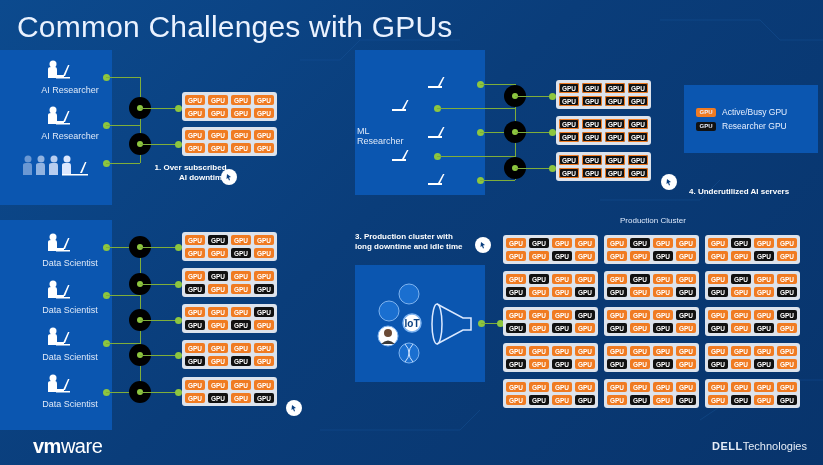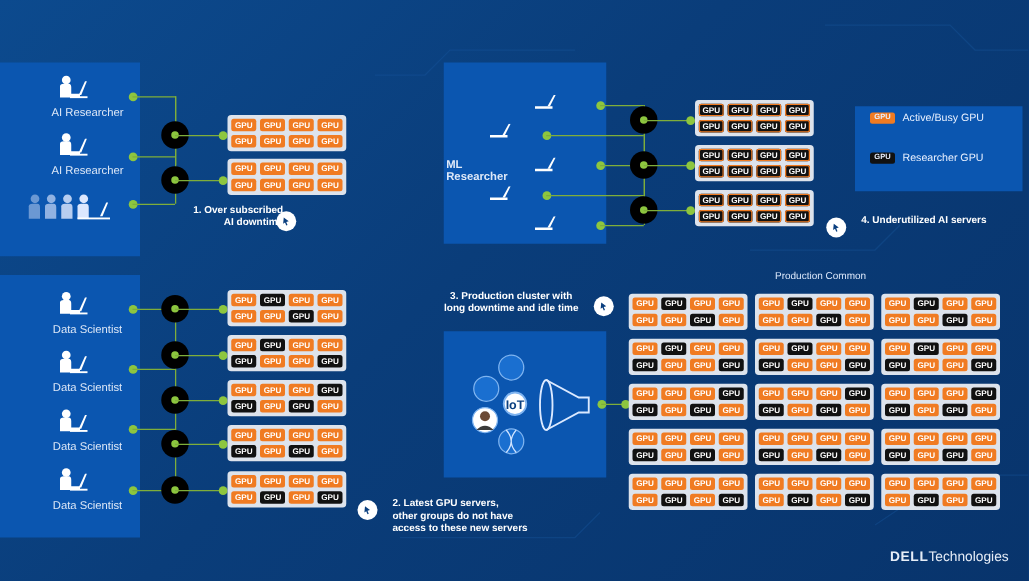--- a/index.html
+++ b/index.html
@@ -38,20 +38,21 @@
   <svg style="position:absolute;left:0;top:0" width="823" height="465">
     <g stroke="#1a5aa0" stroke-width="1" fill="none" opacity="0.35">
       <path d="M300 60 L340 60 L360 40 L460 40"></path>
       <path d="M660 20 L760 20 L780 40 L823 40"></path>
       <path d="M600 200 L700 200 L720 180"></path>
       <path d="M320 430 L460 430 L480 410"></path>
       <path d="M700 420 L760 380 L823 380"></path>
     </g>
   </svg>
 
+  <div class="title">Common Challenges with GPUs</div>
 
   <div class="panel" style="left:0;top:50px;width:112px;height:155px;"></div>
   <div class="panel" style="left:0;top:220px;width:112px;height:210px;"></div>
   <div class="panel" style="left:355px;top:50px;width:130px;height:145px;"></div>
   <div class="panel" style="left:355px;top:265px;width:130px;height:117px;"></div>
 
   <div id="s1-users">
       <div class="person" style="left: 46px; top: 60px;"><svg width="26" height="22" viewBox="0 0 26 22">
           <circle cx="7" cy="4" r="3.5" fill="#fff"></circle>
           <path d="M2 9 Q2 7 5 7 L9 7 Q11 7 11 10 L11 15 L18 15 L18 18 L2 18 Z" fill="#fff"></path>
@@ -440,49 +441,44 @@
   <div class="caption" style="left:143px;top:163px;text-align:right;">
     <div>1. Over subscribed</div>
     <div style="padding-left:36px;text-align:left;">AI downtime</div>
   </div>
   <div class="cursor-badge" style="left:221px;top:169px;">
     <svg width="8" height="8" viewBox="0 0 8 8">
         <path d="M2 1 L6 4 L4 4.5 L5 7 L4 7.4 L3 5 L1.5 6 Z" fill="#0a3f7f"></path>
       </svg>
   </div>
 
-  <div class="caption" style="left:314px;top:398px;">
-    <div>2. Latest GPU servers,</div>
-    <div>other groups do not have</div>
-    <div>access to these new servers</div>
-  </div>
   <div class="cursor-badge" style="left:286px;top:400px;">
     <svg width="8" height="8" viewBox="0 0 8 8">
         <path d="M2 1 L6 4 L4 4.5 L5 7 L4 7.4 L3 5 L1.5 6 Z" fill="#0a3f7f"></path>
       </svg>
   </div>
 
-  <div class="caption" style="left:355px;top:232px;text-align:center;width:108px;">
+  <div class="caption" style="left:355px;top:232px;text-align:left;width:108px;">
     <div>3. Production cluster with</div>
     <div>long downtime and idle time</div>
   </div>
   <div class="cursor-badge" style="left:475px;top:237px;">
     <svg width="8" height="8" viewBox="0 0 8 8">
         <path d="M2 1 L6 4 L4 4.5 L5 7 L4 7.4 L3 5 L1.5 6 Z" fill="#0a3f7f"></path>
       </svg>
   </div>
 
-  <div class="caption" style="left:689px;top:171px;">4. Underutilized AI servers</div>
+  <div class="caption" style="left:689px;top:187px;">4. Underutilized AI servers</div>
   <div class="cursor-badge" style="left:661px;top:174px;">
     <svg width="8" height="8" viewBox="0 0 8 8">
         <path d="M2 1 L6 4 L4 4.5 L5 7 L4 7.4 L3 5 L1.5 6 Z" fill="#0a3f7f"></path>
       </svg>
   </div>
 
-  <div class="user-label" style="left:357px;top:126px;width:60px;text-align:left;font-weight:bold;">ML Researcher</div>
+  <div class="user-label" style="left:357px;top:126px;width:60px;text-align:left;">ML Researcher</div>
   <div id="laptops">
       <div class="laptop" style="left: 428px; top: 75px;"><svg width="18" height="12" viewBox="0 0 18 12">
           <path d="M10 9 L15 0 L16.5 0 L12 9 Z" fill="#fff"></path>
           <rect x="0" y="9" width="14" height="2" fill="#fff"></rect>
         </svg></div>
       <div class="laptop" style="left: 392px; top: 98px;"><svg width="18" height="12" viewBox="0 0 18 12">
           <path d="M10 9 L15 0 L16.5 0 L12 9 Z" fill="#fff"></path>
           <rect x="0" y="9" width="14" height="2" fill="#fff"></rect>
         </svg></div>
       <div class="laptop" style="left: 428px; top: 125px;"><svg width="18" height="12" viewBox="0 0 18 12">
@@ -509,26 +505,27 @@
     <path d="M6 64 Q13 57 20 64" fill="#3a3a3a"></path>
     <circle cx="34" cy="73" r="10" fill="#1a6fd0" stroke="#7fb4f0" stroke-width="1"></circle>
     <path d="M30 64 Q38 73 30 82 M38 64 Q30 73 38 82" stroke="#cfe3ff" stroke-width="1" fill="none"></path>
     <g stroke="#dbe9ff" stroke-width="1.5" fill="none">
       <ellipse cx="62" cy="44" rx="5" ry="20"></ellipse>
       <path d="M62 24 L88 38 L96 38 L96 50 L88 50 L62 64"></path>
     </g>
   </svg>
 
   <div class="legend">
-    <div class="legend-row" style="top:4px;">
+    <div class="legend-row" style="top:22px;">
       <div class="legend-swatch" style="background:#f07b22;">GPU</div>
       <span>Active/Busy GPU</span>
     </div>
     <div class="legend-row" style="top:36px;">
       <div class="legend-swatch" style="background:#111;">GPU</div>
       <span>Researcher GPU</span>
     </div>
   </div>
 
-  <div class="cluster-title">Production Common</div>
-
+  <div class="cluster-title">Production Cluster</div>
+
+  <div class="vmware"><b>vm</b><span>ware</span></div>
   <div class="dell"><b>DELL</b><span>Technologies</span></div>
 </div>
 
 </body></html>

